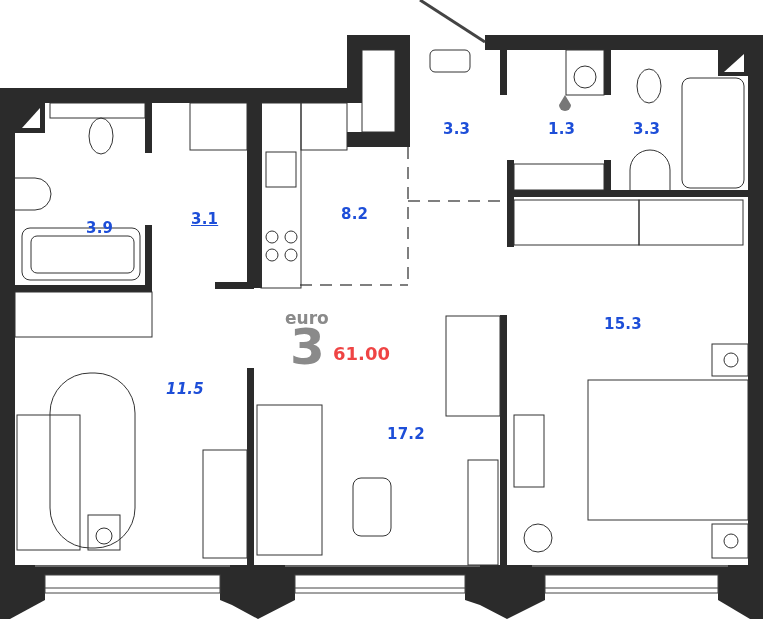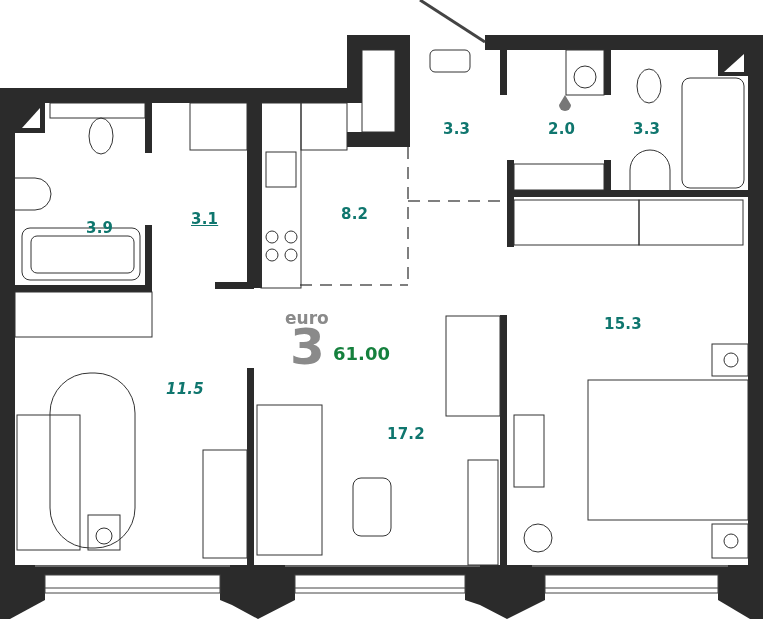--- a/index.html
+++ b/index.html
@@ -1,21 +1,21 @@
 <!DOCTYPE html>
 <html><head>
 <meta charset="utf-8">
 <style>
   html,body{margin:0;padding:0;background:#fff;}
   body{width:763px;height:619px;position:relative;overflow:hidden;font-family:"DejaVu Sans","Liberation Sans",sans-serif;}
   #plan{position:absolute;left:0;top:0;}
-  .lbl{position:absolute;font-size:15px;font-weight:bold;color:#0f766e;letter-spacing:0.2px;}
+  .lbl{position:absolute;font-size:15px;font-weight:bold;color:#1d4ed8;letter-spacing:0.2px;}
   .euro{position:absolute;left:285px;top:308px;font-size:17px;font-weight:bold;color:#8a8a8a;}
   .rooms{position:absolute;left:290px;top:322px;font-size:50px;font-weight:bold;color:#8a8a8a;line-height:1;}
-  .area{position:absolute;left:333px;top:343px;font-size:18px;font-weight:bold;color:#15803d;}
+  .area{position:absolute;left:333px;top:343px;font-size:18px;font-weight:bold;color:#ef4444;}
 </style>
 </head>
 <body>
 
 <svg id="plan" width="763" height="619" viewBox="0 0 763 619" xmlns="http://www.w3.org/2000/svg">
   <g fill="#2b2b2b">
 
     <rect x="0" y="88" width="15" height="480"></rect>
 
     <rect x="0" y="88" width="262" height="15"></rect>
@@ -134,21 +134,21 @@
     <rect x="514" y="415" width="30" height="72"></rect>
   </g>
   <circle cx="538" cy="538" r="14" fill="none" stroke="#333"></circle>
   <path d="M565 95 l-6 10 a6 6 0 1 0 12 0 z" fill="#777"></path>
 </svg>
 
 <div class="lbl" style="left:86px;top:188px;margin-top:31px;">3.9</div>
 <div class="lbl" style="left:191px;top:210px;text-decoration:underline;">3.1</div>
 <div class="lbl" style="left:341px;top:205px;">8.2</div>
 <div class="lbl" style="left:443px;top:120px;">3.3</div>
-<div class="lbl" style="left:548px;top:120px;">2.0</div>
+<div class="lbl" style="left:548px;top:120px;">1.3</div>
 <div class="lbl" style="left:633px;top:120px;">3.3</div>
 <div class="lbl" style="left:166px;top:380px;font-style:italic;">11.5</div>
 <div class="lbl" style="left:387px;top:425px;">17.2</div>
 <div class="lbl" style="left:604px;top:315px;">15.3</div>
 
 <div class="euro">euro</div>
 <div class="rooms">3</div>
 <div class="area">61.00</div>
 
 </body></html>

